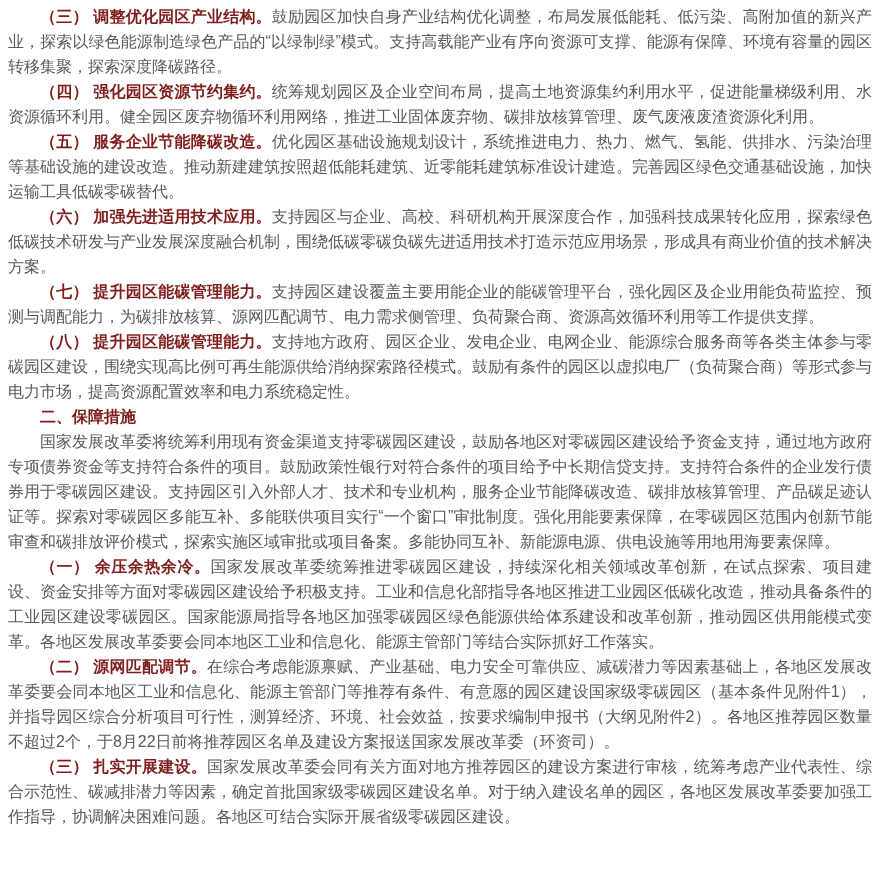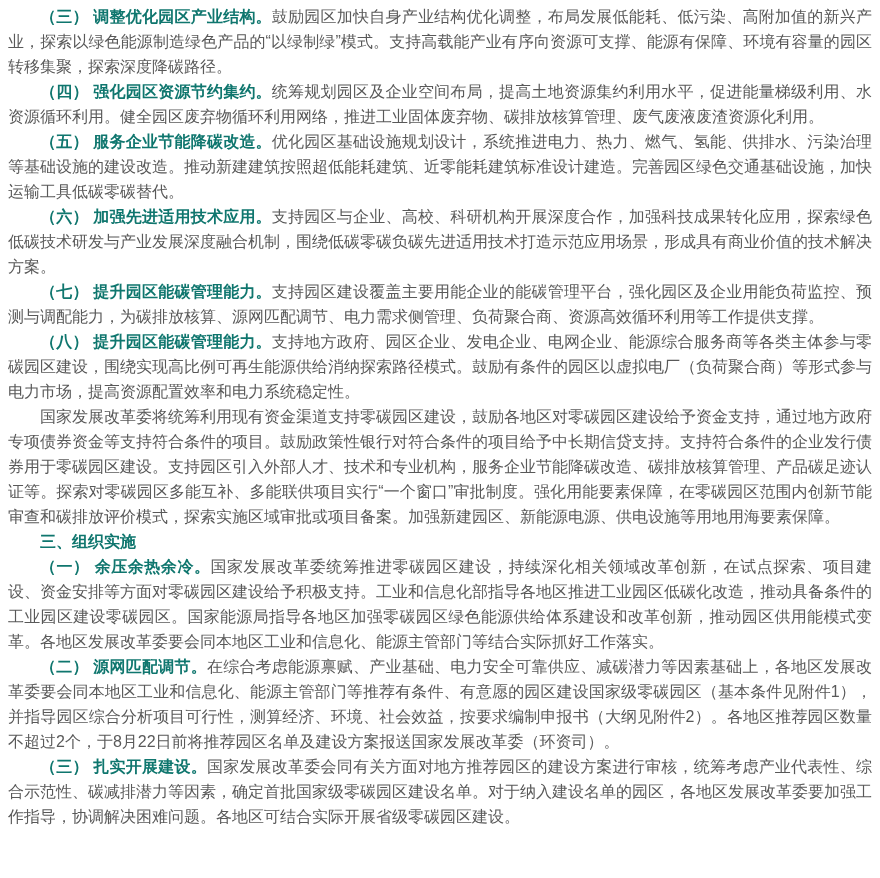--- a/index.html
+++ b/index.html
@@ -15,44 +15,44 @@
     line-height: 25px;
     color: #595959;
     text-align: justify;
   }
   .para {
     margin: 0;
     text-indent: 2em;
   }
   .lead {
     font-weight: 700;
-    color: #0f766e;
+    color: #7f1d1d;
   }
 </style>
 </head>
 <body>
 
 <div class="doc">
 
   <p class="para"><b class="lead">（三） 调整优化园区产业结构。</b><span>鼓励园区加快自身产业结构优化调整，布局发展低能耗、低污染、高附加值的新兴产业，探索以绿色能源制造绿色产品的“以绿制绿”模式。支持高载能产业有序向资源可支撑、能源有保障、环境有容量的园区转移集聚，探索深度降碳路径。</span></p>
 
   <p class="para"><b class="lead">（四） 强化园区资源节约集约。</b><span>统筹规划园区及企业空间布局，提高土地资源集约利用水平，促进能量梯级利用、水资源循环利用。健全园区废弃物循环利用网络，推进工业固体废弃物、碳排放核算管理、废气废液废渣资源化利用。</span></p>
 
   <p class="para"><b class="lead">（五） 服务企业节能降碳改造。</b><span>优化园区基础设施规划设计，系统推进电力、热力、燃气、氢能、供排水、污染治理等基础设施的建设改造。推动新建建筑按照超低能耗建筑、近零能耗建筑标准设计建造。完善园区绿色交通基础设施，加快运输工具低碳零碳替代。</span></p>
 
   <p class="para"><b class="lead">（六） 加强先进适用技术应用。</b><span>支持园区与企业、高校、科研机构开展深度合作，加强科技成果转化应用，探索绿色低碳技术研发与产业发展深度融合机制，围绕低碳零碳负碳先进适用技术打造示范应用场景，形成具有商业价值的技术解决方案。</span></p>
 
   <p class="para"><b class="lead">（七） 提升园区能碳管理能力。</b><span>支持园区建设覆盖主要用能企业的能碳管理平台，强化园区及企业用能负荷监控、预测与调配能力，为碳排放核算、源网匹配调节、电力需求侧管理、负荷聚合商、资源高效循环利用等工作提供支撑。</span></p>
 
   <p class="para"><b class="lead">（八） 提升园区能碳管理能力。</b><span>支持地方政府、园区企业、发电企业、电网企业、能源综合服务商等各类主体参与零碳园区建设，围绕实现高比例可再生能源供给消纳探索路径模式。鼓励有条件的园区以虚拟电厂（负荷聚合商）等形式参与电力市场，提高资源配置效率和电力系统稳定性。</span></p>
 
+  <p class="para"><b class="lead">二、保障措施</b></p>
 
-  <p class="para"><span>国家发展改革委将统筹利用现有资金渠道支持零碳园区建设，鼓励各地区对零碳园区建设给予资金支持，通过地方政府专项债券资金等支持符合条件的项目。鼓励政策性银行对符合条件的项目给予中长期信贷支持。支持符合条件的企业发行债券用于零碳园区建设。支持园区引入外部人才、技术和专业机构，服务企业节能降碳改造、碳排放核算管理、产品碳足迹认证等。探索对零碳园区多能互补、多能联供项目实行“一个窗口”审批制度。强化用能要素保障，在零碳园区范围内创新节能审查和碳排放评价模式，探索实施区域审批或项目备案。加强新建园区、新能源电源、供电设施等用地用海要素保障。</span></p>
+  <p class="para"><span>国家发展改革委将统筹利用现有资金渠道支持零碳园区建设，鼓励各地区对零碳园区建设给予资金支持，通过地方政府专项债券资金等支持符合条件的项目。鼓励政策性银行对符合条件的项目给予中长期信贷支持。支持符合条件的企业发行债券用于零碳园区建设。支持园区引入外部人才、技术和专业机构，服务企业节能降碳改造、碳排放核算管理、产品碳足迹认证等。探索对零碳园区多能互补、多能联供项目实行“一个窗口”审批制度。强化用能要素保障，在零碳园区范围内创新节能审查和碳排放评价模式，探索实施区域审批或项目备案。多能协同互补、新能源电源、供电设施等用地用海要素保障。</span></p>
 
-  <p class="para"><b class="lead">三、组织实施</b></p>
 
   <p class="para"><b class="lead">（一） 余压余热余冷。</b><span>国家发展改革委统筹推进零碳园区建设，持续深化相关领域改革创新，在试点探索、项目建设、资金安排等方面对零碳园区建设给予积极支持。工业和信息化部指导各地区推进工业园区低碳化改造，推动具备条件的工业园区建设零碳园区。国家能源局指导各地区加强零碳园区绿色能源供给体系建设和改革创新，推动园区供用能模式变革。各地区发展改革委要会同本地区工业和信息化、能源主管部门等结合实际抓好工作落实。</span></p>
 
   <p class="para"><b class="lead">（二） 源网匹配调节。</b><span>在综合考虑能源禀赋、产业基础、电力安全可靠供应、减碳潜力等因素基础上，各地区发展改革委要会同本地区工业和信息化、能源主管部门等推荐有条件、有意愿的园区建设国家级零碳园区（基本条件见附件1），并指导园区综合分析项目可行性，测算经济、环境、社会效益，按要求编制申报书（大纲见附件2）。各地区推荐园区数量不超过2个，于8月22日前将推荐园区名单及建设方案报送国家发展改革委（环资司）。</span></p>
 
   <p class="para"><b class="lead">（三） 扎实开展建设。</b><span>国家发展改革委会同有关方面对地方推荐园区的建设方案进行审核，统筹考虑产业代表性、综合示范性、碳减排潜力等因素，确定首批国家级零碳园区建设名单。对于纳入建设名单的园区，各地区发展改革委要加强工作指导，协调解决困难问题。各地区可结合实际开展省级零碳园区建设。</span></p>
 
 </div>
 
 </body></html>

